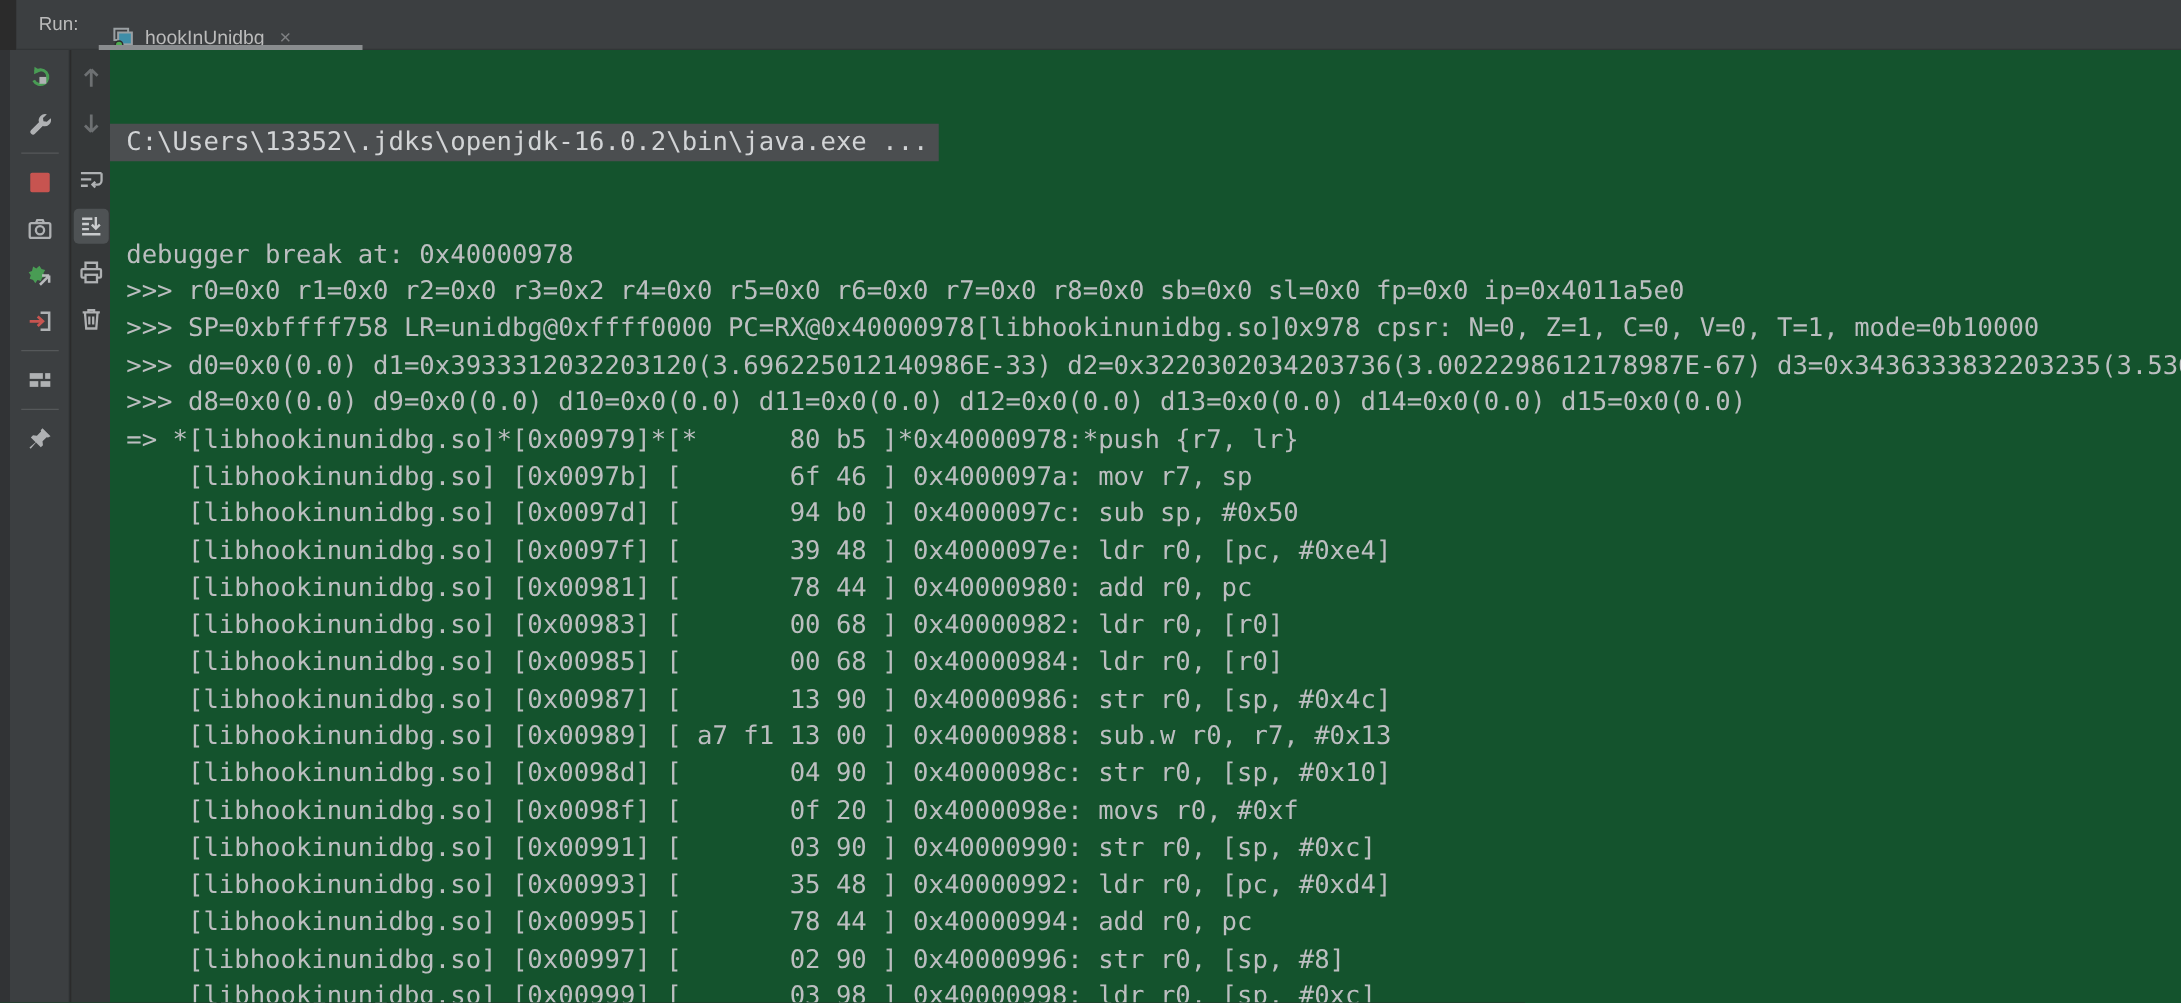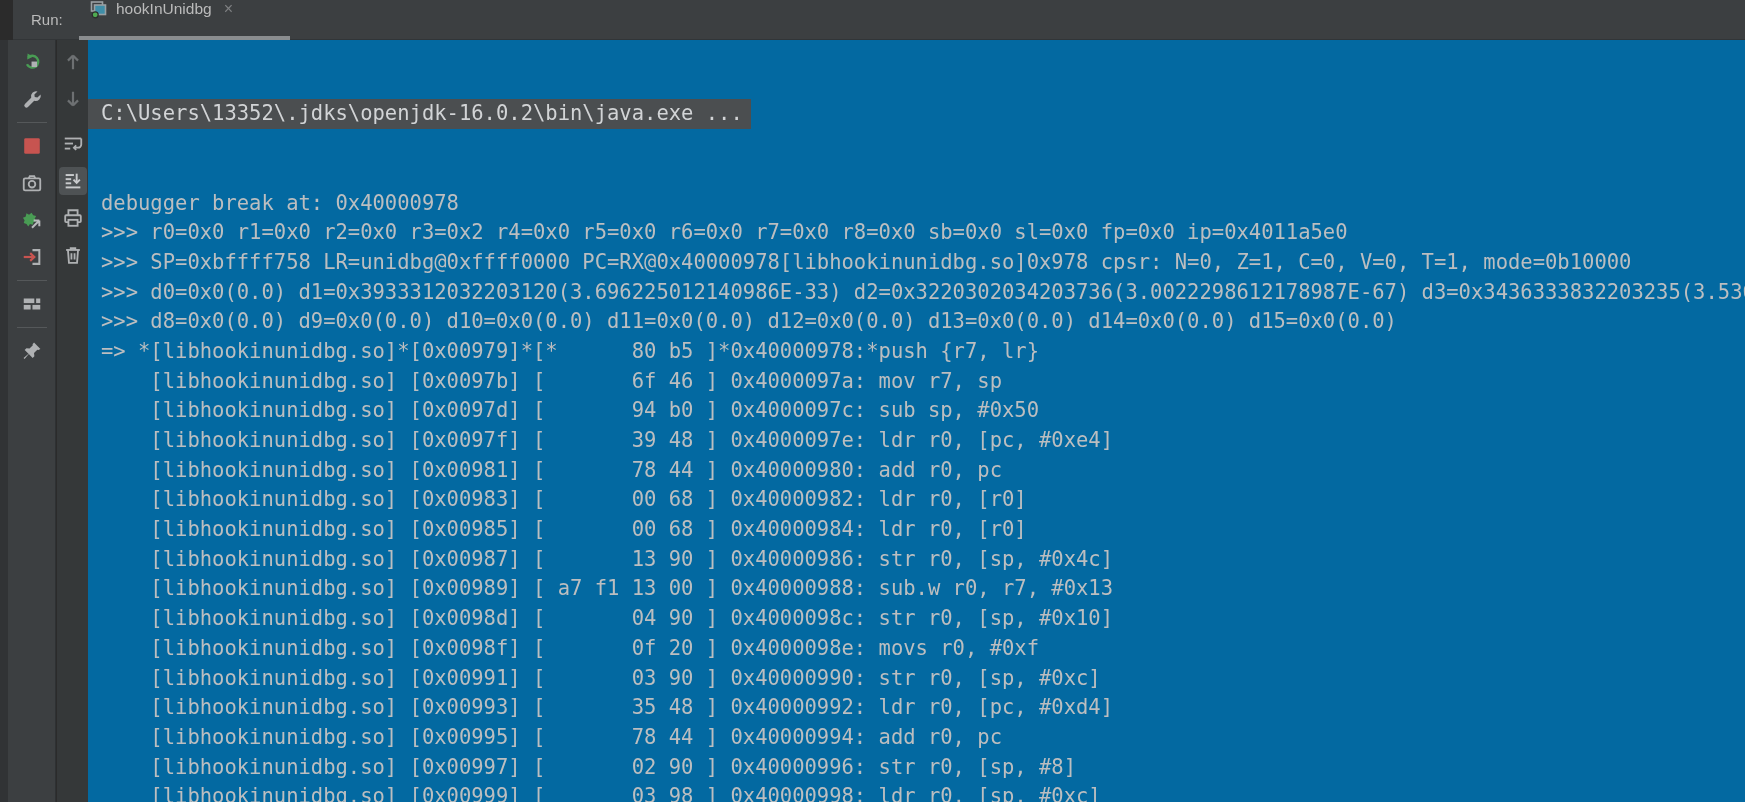--- a/index.html
+++ b/index.html
@@ -12,21 +12,21 @@
   .topbar {
     position:absolute; left:0; top:0; width:1745px; height:40px;
     background:#3c3f41; border-bottom:1px solid #323537;margin-left:13px;
   }
   .run-label {
     position:absolute; left:18px; top:0; height:40px; line-height:40px;
     color:#bbbbbb; font-size:15px;
   }
   .tab {
     position:absolute; left:66px; top:0; width:211px; height:40px;
-    display:flex; align-items:flex-start; gap:8px; padding:0 10px; cursor:default;
+    display:flex; align-items:flex-end; gap:8px; padding:0 10px; cursor:default;
   }
   .tab::after {
     content:""; position:absolute; left:0; right:0; bottom:0; height:4px;
     background:#8a8d8f;
   }
   .tab-title { color:#bbbbbb; font-size:15.5px; white-space:nowrap; }
   .tab-close { color:#7f8183; font-size:16px; margin-left:4px; cursor:pointer; }
   
   .edge-strip { position:absolute; left:0; top:40px; bottom:0; width:8px; background:#313335; }
   .toolcol { position:absolute; top:40px; bottom:0; display:flex; flex-direction:column; align-items:center; padding-top:8px; gap:9px; }
@@ -35,21 +35,21 @@
   .icon-btn {
     width:28px; height:28px; display:flex; align-items:center; justify-content:center;
     border-radius:4px; cursor:pointer; flex:0 0 auto;
   }
   .icon-btn.selected { background:#4e5254; }
   .tool-sep { width:30px; height:1px; background:#55585a; flex:0 0 auto; }
   .mt8 { margin-top:8px; }
   
   .console {
     position:absolute; left:88px; right:0; top:40px; bottom:0;
-    background:#0369a1; overflow:hidden;
+    background:#14532d; overflow:hidden;
     font-family:"DejaVu Sans Mono", monospace;
     font-size:20.5px; line-height:29.7px; color:#bcbec0;
     white-space:pre; padding-left:13px;
   }
   .console-line { height:29.7px; white-space:pre; }
   .cmd-chip {
     display:inline-block; background:#4b4e50; color:#d2d4d6;
     margin-left:-13px; padding-left:13px; padding-right:8px; cursor:pointer;
   }
 </style>

